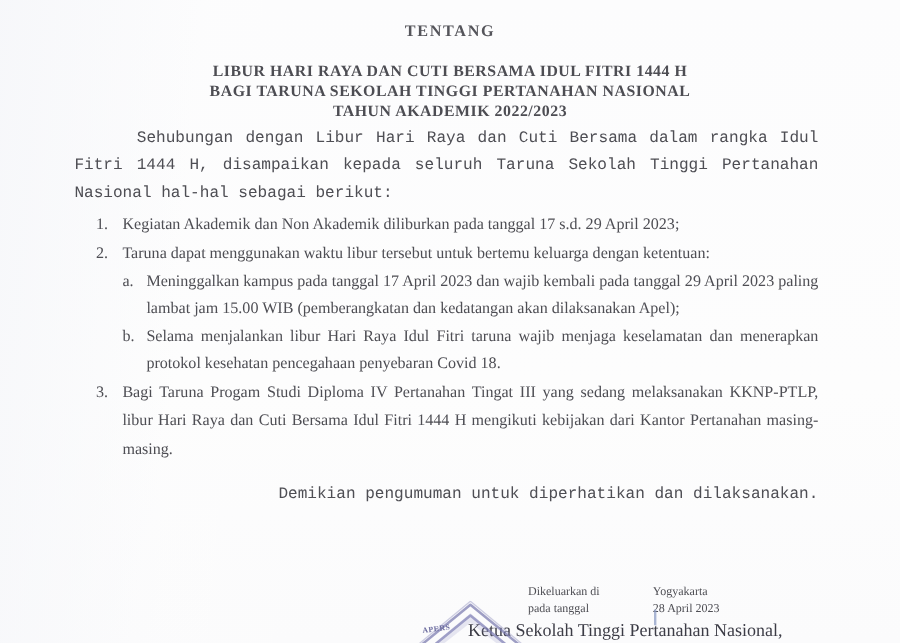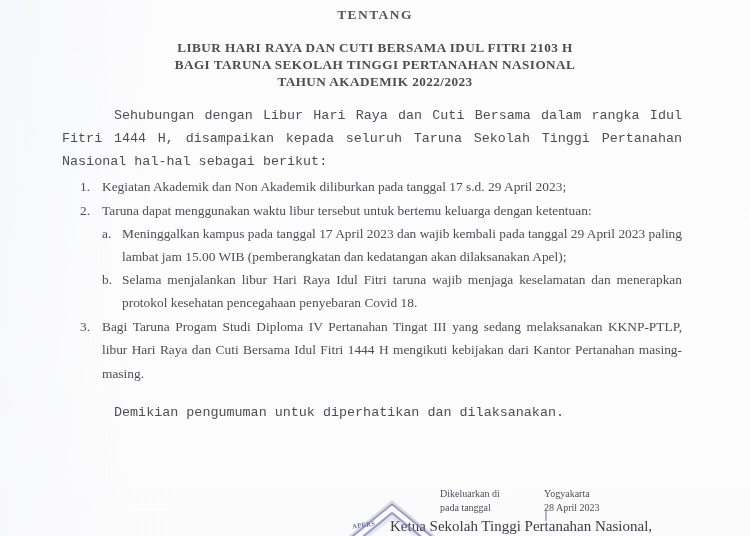--- a/index.html
+++ b/index.html
@@ -24,21 +24,21 @@
     inset: 0;
     background:
       linear-gradient(95deg, rgba(246,247,250,0.9) 0%, rgba(253,253,253,0.2) 22%, rgba(255,255,255,0) 55%),
       linear-gradient(180deg, #fcfcfd 0%, #fdfdfd 60%, #fbfbfc 100%);
     pointer-events: none;
   }
 
   .page {
     position: absolute;
     inset: 0;
-    padding: 0;
+    padding: 11px;
   }
 
   
   .head-block {
     text-align: center;
     padding-top: 8px;
   }
   .head-tentang {
     font-weight: bold;
     font-size: 13.5px;
@@ -113,21 +113,21 @@
     position: absolute;
     left: 0;
     top: 0;
     width: 18px;
     text-align: left;
   }
 
   .closing {
     text-indent: 52px;
     margin-top: 16px;
-    text-align: left;
+    text-align: right;
   }
 
   
   .sign-block {
     position: absolute;
     left: 440px;
     top: 487px;
     font-size: 10px;
     line-height: 1.42;
     color: #4e4e54;
@@ -190,21 +190,21 @@
 <body>
 
 <div class="scan-sheet"></div>
 
 <div class="page">
 
   <div class="head-block">
     <div class="head-tentang">TENTANG</div>
 
     <div class="title-block">
-      <div class="title-line">LIBUR HARI RAYA DAN CUTI BERSAMA IDUL FITRI 2103 H</div>
+      <div class="title-line">LIBUR HARI RAYA DAN CUTI BERSAMA IDUL FITRI 1444 H</div>
       <div class="title-line">BAGI TARUNA SEKOLAH TINGGI PERTANAHAN NASIONAL</div>
       <div class="title-line">TAHUN AKADEMIK 2022/2023</div>
     </div>
   </div>
 
   <div class="body-block">
 
     <p class="para first">Sehubungan dengan Libur Hari Raya dan Cuti Bersama dalam rangka Idul Fitri 1444 H, disampaikan kepada seluruh Taruna Sekolah Tinggi Pertanahan Nasional hal-hal sebagai berikut:</p>
 
     <ol class="lvl1">

